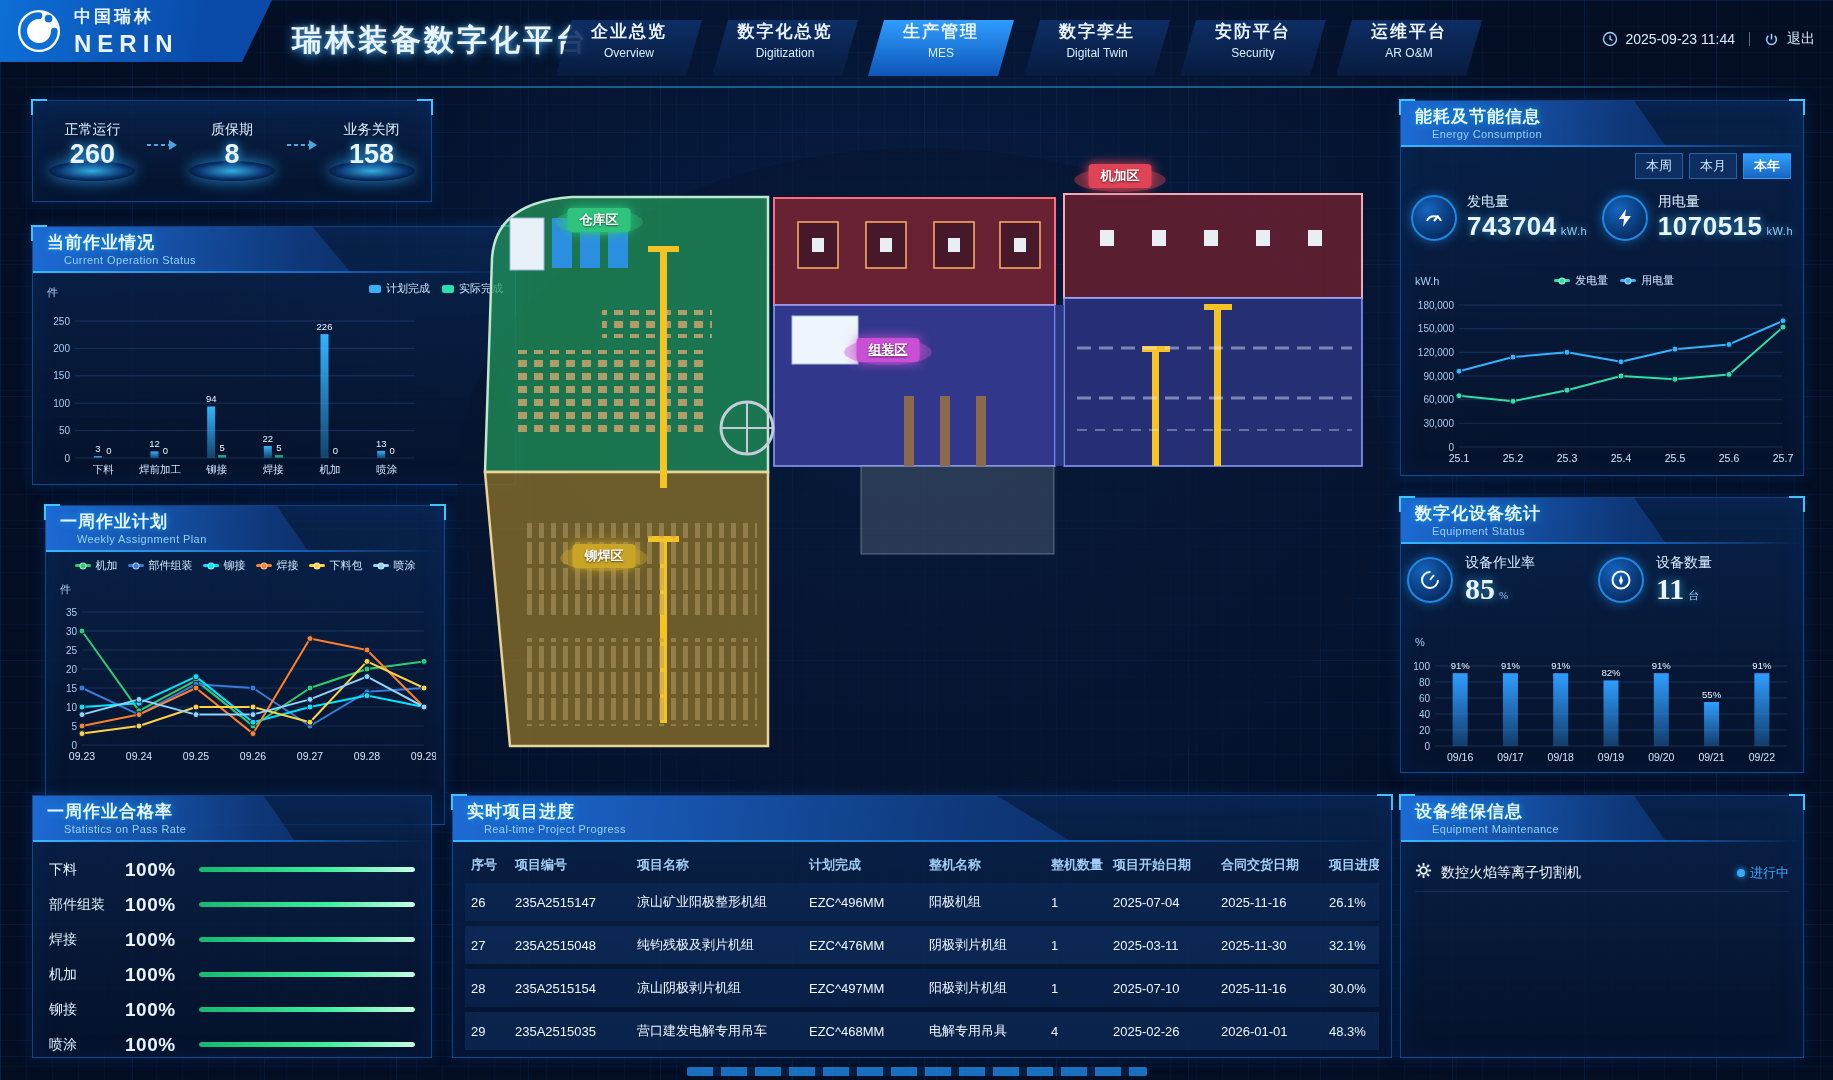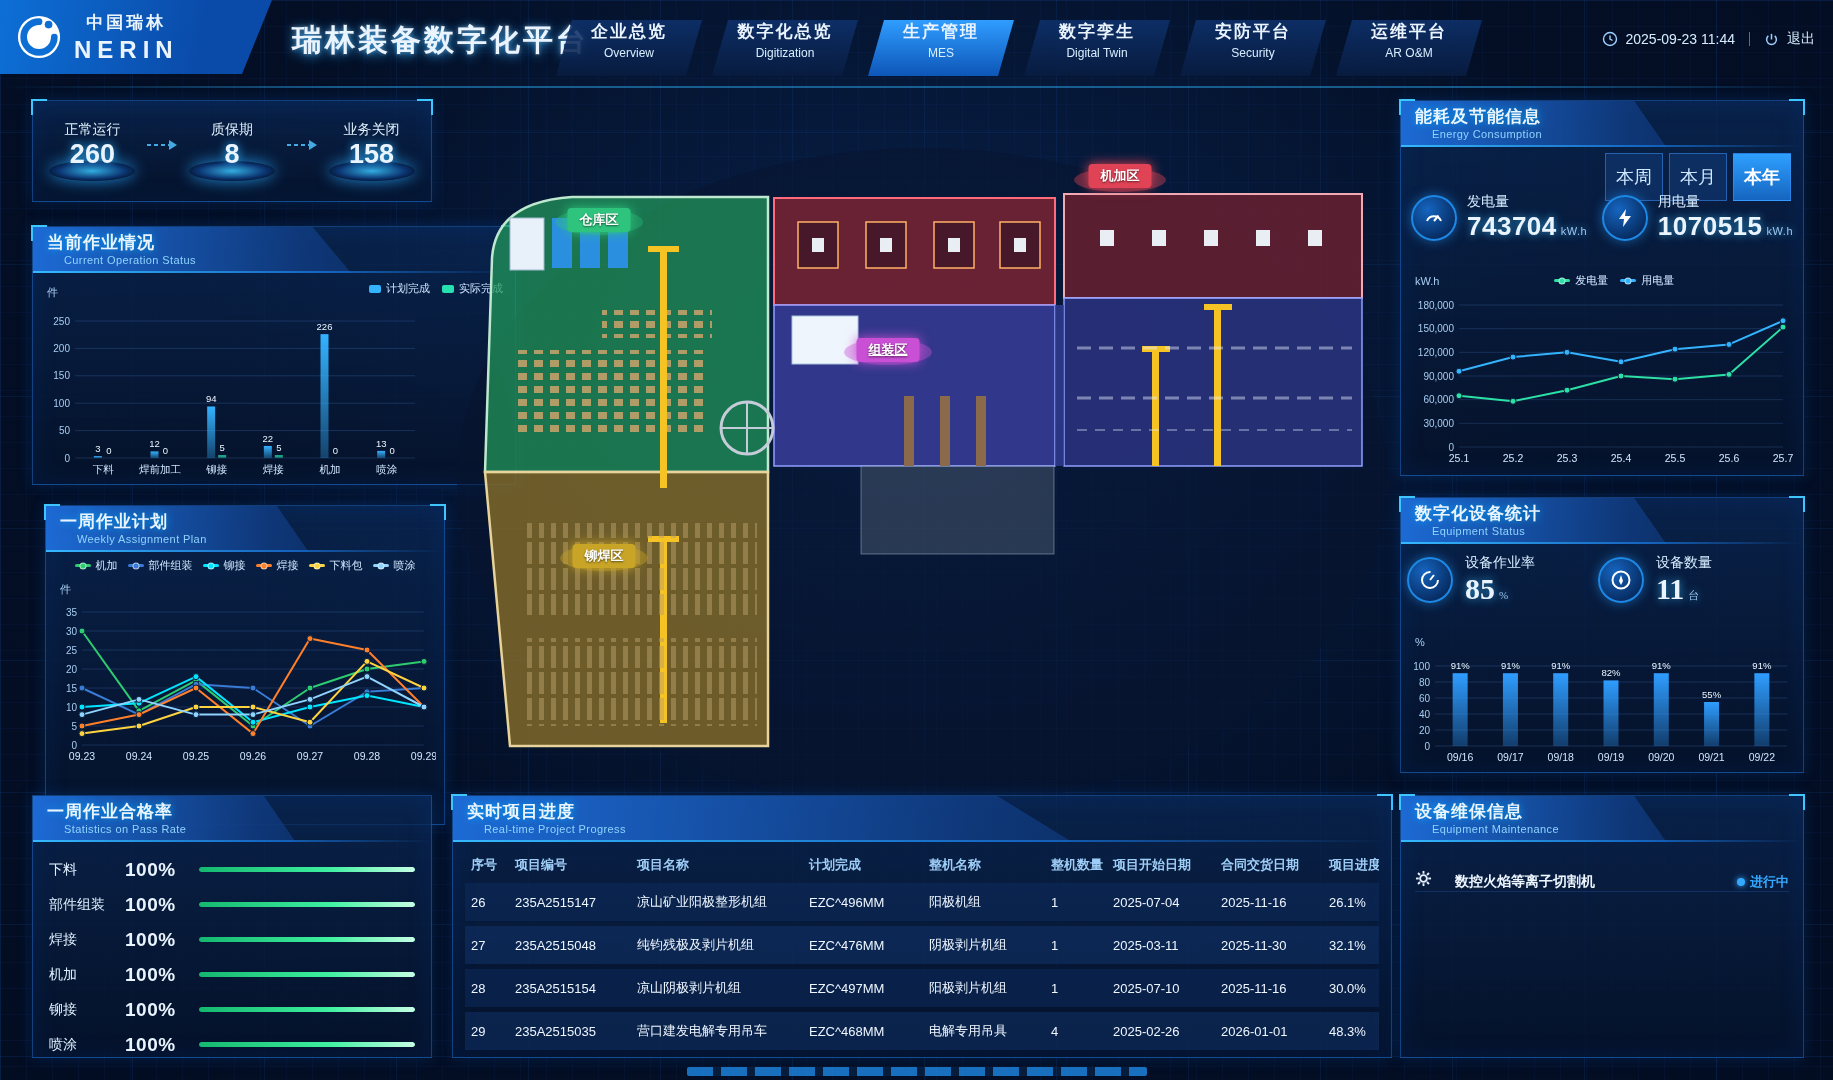--- a/index.html
+++ b/index.html
@@ -13,24 +13,24 @@
       linear-gradient(rgba(40,130,255,.10) 1px, transparent 1px),
       linear-gradient(90deg, rgba(40,130,255,.10) 1px, transparent 1px),
       linear-gradient(rgba(40,130,255,.05) 1px, transparent 1px),
       linear-gradient(90deg, rgba(40,130,255,.05) 1px, transparent 1px);
     background-size:100% 100%,132px 132px,132px 132px,26px 26px,26px 26px;
   }
   
   header{position:absolute;top:0;left:0;width:100%;height:88px;}
   header::after{content:"";position:absolute;left:0;bottom:0;width:100%;height:2px;
     background:linear-gradient(90deg,rgba(0,200,255,0),#2fb4ff 18%,#2fb4ff 82%,rgba(0,200,255,0));opacity:.45;}
-  .logo-block{position:absolute;left:0;top:0;height:74px;width:272px;
+  .logo-block{position:absolute;left:0;top:0;height:62px;width:272px;
     background:linear-gradient(100deg,#0d6fd6,#0a4aa8 75%);
     clip-path:polygon(0 0,100% 0,calc(100% - 30px) 100%,0 100%);
-    display:flex;align-items:center;gap:12px;padding-left:16px;text-align:center;}
+    display:flex;align-items:center;gap:12px;padding-left:16px;}
   .logo-cn{font-size:17px;letter-spacing:3px;font-weight:bold;}
   .logo-en{font-size:24px;font-weight:bold;letter-spacing:6px;margin-top:2px;}
   .app-title{position:absolute;left:292px;top:20px;font-size:30px;font-weight:bold;letter-spacing:3px;
     text-shadow:0 2px 12px rgba(40,170,255,.9),0 0 4px rgba(255,255,255,.4);}
   .nav{position:absolute;left:556px;top:20px;display:flex;gap:10px;}
   .tab{width:146px;height:56px;text-align:center;cursor:pointer;padding-top:0;
     clip-path:polygon(16px 0,100% 0,calc(100% - 16px) 100%,0 100%);
     background:linear-gradient(180deg,rgba(14,50,110,.85),rgba(8,28,64,.92));}
   .tab.active{background:linear-gradient(180deg,#2f9dff,#0d56b8);box-shadow:0 0 18px rgba(47,157,255,.7);}
   .t-cn{font-size:17px;font-weight:bold;letter-spacing:2px;}
@@ -98,21 +98,21 @@
   #progress-table{position:absolute;top:54px;left:12px;right:12px;bottom:6px;overflow:hidden;}
   .trow{display:grid;grid-template-columns:44px 122px 172px 120px 122px 62px 108px 108px 58px;
     align-items:center;height:38px;margin-bottom:5px;background:rgba(13,44,92,.55);}
   .trow.alt{background:rgba(20,64,130,.38);}
   .trow.thead{background:transparent;height:30px;margin-bottom:3px;}
   .tcell{font-size:13px;color:#eef6ff;padding-left:6px;white-space:nowrap;overflow:hidden;text-overflow:ellipsis;}
   .tcell.th{color:#9ecdf7;font-weight:bold;}
   
   #panel-energy{left:1400px;top:100px;width:404px;height:376px;}
   #energy-tabs{position:absolute;top:52px;right:12px;display:flex;gap:6px;}
-  .etab{padding:11px 10px;font-size:18px;color:#cfe8ff;background:rgba(16,52,110,.7);
+  .etab{padding:3px 10px;font-size:13px;color:#cfe8ff;background:rgba(16,52,110,.7);
     border:1px solid rgba(60,150,255,.5);cursor:pointer;}
   .etab.active{background:linear-gradient(180deg,#2ea0ff,#1565c0);color:#fff;font-weight:bold;}
   #energy-stats{position:absolute;top:92px;left:10px;right:10px;display:flex;}
   .estat{flex:1;display:flex;align-items:center;gap:10px;}
   .icon-badge{width:46px;height:46px;border-radius:50%;flex:0 0 46px;
     background:radial-gradient(circle at 35% 30%, #1565c0, #072c62 75%);
     border:2px solid #1e88e5;display:flex;align-items:center;justify-content:center;
     box-shadow:0 0 12px rgba(30,136,229,.6);}
   .estat-label{font-size:14px;color:#d6ecff;}
   .estat-value{font-size:26px;font-weight:bold;letter-spacing:.5px;text-shadow:0 0 8px rgba(60,190,255,.8);}
@@ -124,21 +124,21 @@
   
   #panel-equip{left:1400px;top:497px;width:404px;height:276px;}
   #equip-stats{position:absolute;top:56px;left:6px;right:14px;display:flex;font-family:Liberation Serif, serif;}
   .qstat{flex:1;display:flex;align-items:center;gap:12px;}
   .qstat-value{font-size:30px;font-weight:bold;text-shadow:0 0 10px rgba(60,190,255,.8);}
   #equip-unit{top:138px;left:14px;}
   #equip-chart{position:absolute;left:4px;right:8px;top:152px;bottom:6px;}
   
   #panel-maint{left:1400px;top:795px;width:404px;height:263px;}
   #maint-rows{position:absolute;top:58px;left:14px;right:14px;}
-  .mrow{display:flex;align-items:flex-end;gap:23px;height:38px;border-bottom:1px solid rgba(60,140,255,.2);cursor:pointer;font-weight:bold;}
+  .mrow{display:flex;align-items:center;gap:9px;height:38px;border-bottom:1px solid rgba(60,140,255,.2);cursor:pointer;}
   .m-name{flex:1;font-size:14px;color:#eef6ff;}
   .m-status{color:#35a9ff;font-size:13px;display:flex;align-items:center;gap:5px;}
   .m-dot{width:8px;height:8px;border-radius:50%;background:#35a9ff;box-shadow:0 0 6px #35a9ff;}
   
   .footer-bar{position:absolute;bottom:4px;left:50%;transform:translateX(-50%);width:460px;height:9px;border-radius:2px;
     background:repeating-linear-gradient(90deg,#1e88e5 0 26px,rgba(30,136,229,.15) 26px 34px);opacity:.8;}
 </style>
 </head>
 <body>
 

